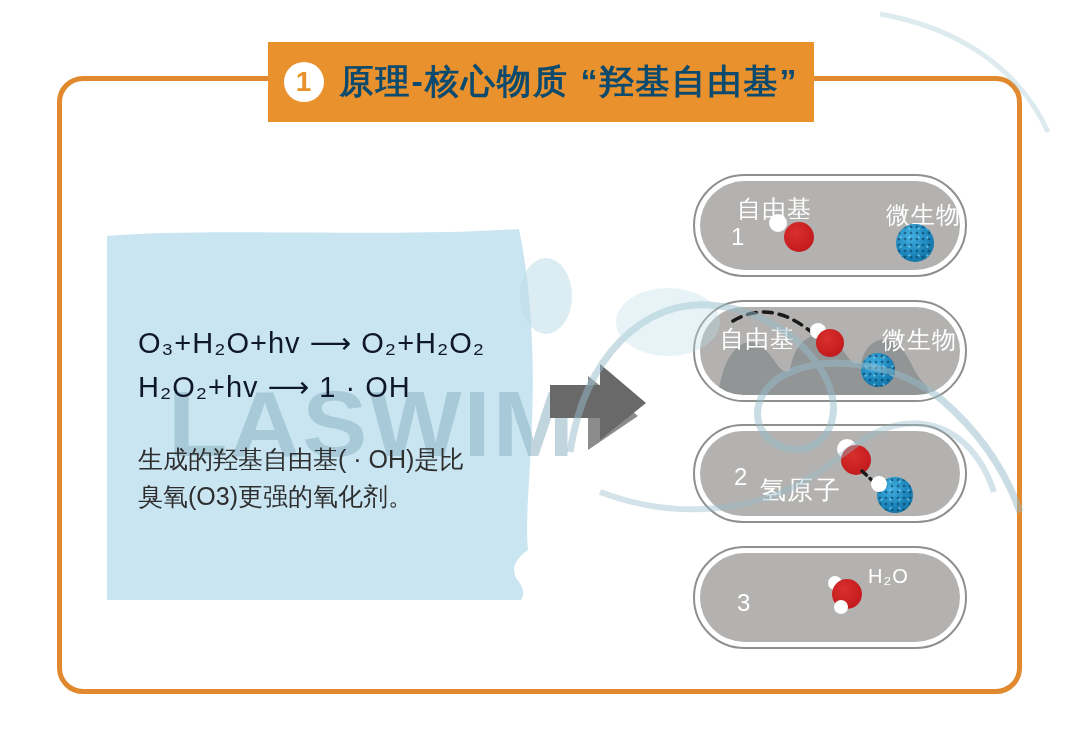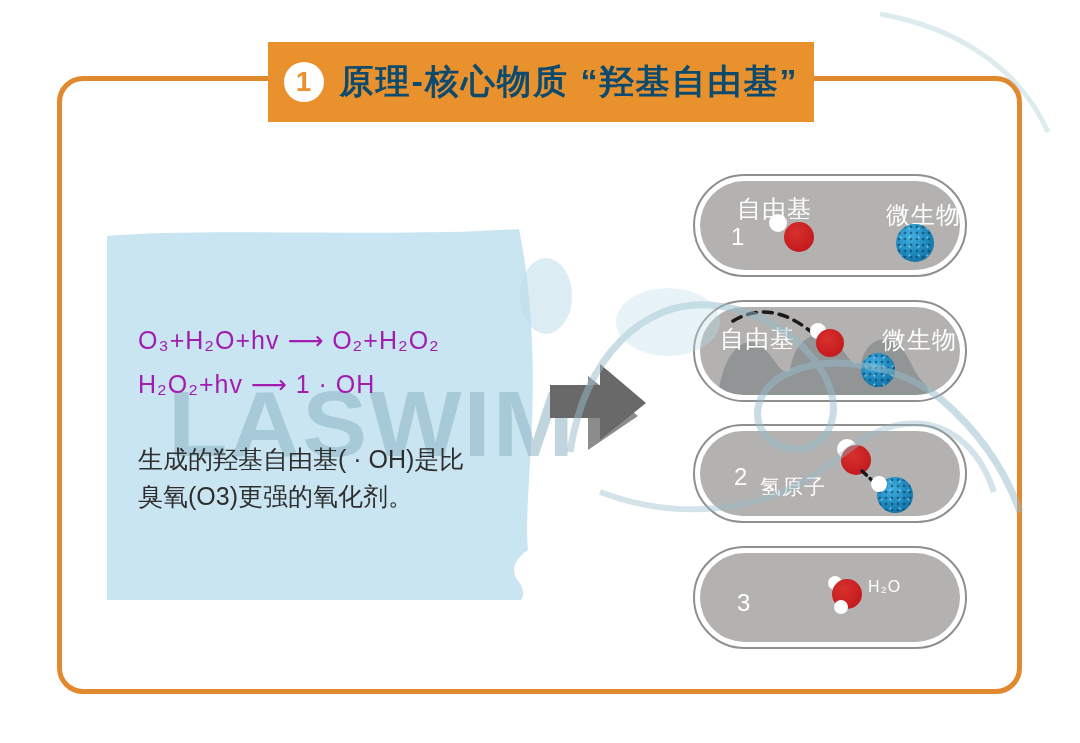--- a/index.html
+++ b/index.html
@@ -18,21 +18,21 @@
     display:flex;align-items:center;justify-content:center;gap:16px;z-index:6;
   }
   .badge{
     width:40px;height:40px;border-radius:50%;background:#ffffff;color:#E8912D;
     font-weight:bold;font-size:28px;display:flex;align-items:center;justify-content:center;
     flex:0 0 auto;
   }
   .title{color:#0c4a6e;font-size:34px;font-weight:600;letter-spacing:2px;white-space:nowrap;}
   
   .panel-svg{position:absolute;left:95px;top:222px;z-index:1;}
-  .eq{position:absolute;left:138px;color:#a21caf;font-size:25px;letter-spacing:1px;z-index:3;white-space:nowrap;}
+  .eq{position:absolute;left:138px;color:#0f172a;font-size:29px;letter-spacing:1px;z-index:3;white-space:nowrap;}
   .eq1{top:326px;}
   .eq2{top:370px;}
   .note{
     position:absolute;left:138px;top:441px;color:#2e2e2e;font-size:25px;line-height:37px;
     z-index:3;white-space:nowrap;
   }
   
   .watermark{
     position:absolute;left:168px;top:372px;font-size:92px;font-weight:bold;
     color:rgba(140,178,195,0.55);letter-spacing:2px;transform:scaleX(1.06);
@@ -123,35 +123,35 @@
       <div class="ball ball-white" style="left:110px;top:16px;width:16px;height:16px;"></div>
       <div class="ball ball-red" style="left:116px;top:22px;width:28px;height:28px;"></div>
       <div class="ball sphere-blue" style="left:161px;top:46px;width:34px;height:34px;"></div>
       <span class="cap-label" style="left:182px;top:17px;">微生物</span>
     </div>
   </div>
 
   <div class="capsule cap3">
     <div class="cap-inner">
       <span class="cap-num" style="left:34px;top:32px;">2</span>
-      <span class="cap-label" style="left:60px;top:42px;font-size:21px;">氢原子</span>
+      <span class="cap-label" style="left:60px;top:42px;font-size:26px;">氢原子</span>
       <div class="ball ball-white" style="left:137px;top:8px;width:20px;height:20px;"></div>
       <div class="ball ball-red" style="left:141px;top:14px;width:30px;height:30px;"></div>
       <svg class="cap-overlay" width="260" height="88" viewBox="0 0 260 88">
         <path d="M 162,40 L 176,53" fill="none" stroke="#1a1a1a" stroke-width="3.5" stroke-dasharray="6 5" stroke-linecap="round"></path>
       </svg>
       <div class="ball sphere-blue" style="left:177px;top:46px;width:36px;height:36px;"></div>
       <div class="ball ball-white" style="left:171px;top:45px;width:16px;height:16px;"></div>
     </div>
   </div>
 
   <div class="capsule cap4">
     <div class="cap-inner">
       <span class="cap-num" style="left:37px;top:36px;">3</span>
-      <span class="cap-label" style="left:168px;top:25px;font-size:16px;">H₂O</span>
+      <span class="cap-label" style="left:168px;top:12px;font-size:20px;">H₂O</span>
       <div class="ball ball-white" style="left:128px;top:23px;width:14px;height:14px;"></div>
       <div class="ball ball-red" style="left:132px;top:26px;width:30px;height:30px;"></div>
       <div class="ball ball-white" style="left:134px;top:47px;width:14px;height:14px;"></div>
     </div>
   </div>
 
   <svg class="swirl-svg" width="1080" height="743" viewBox="0 0 1080 743">
     <path d="M 880,14 C 960,28 1020,70 1048,132" fill="none" stroke="rgba(170,205,215,0.40)" stroke-width="5"></path>
     <path d="M 570,452 C 585,355 645,300 710,305 C 775,310 822,355 832,395
              C 840,430 815,456 786,448 C 750,438 746,394 786,374

